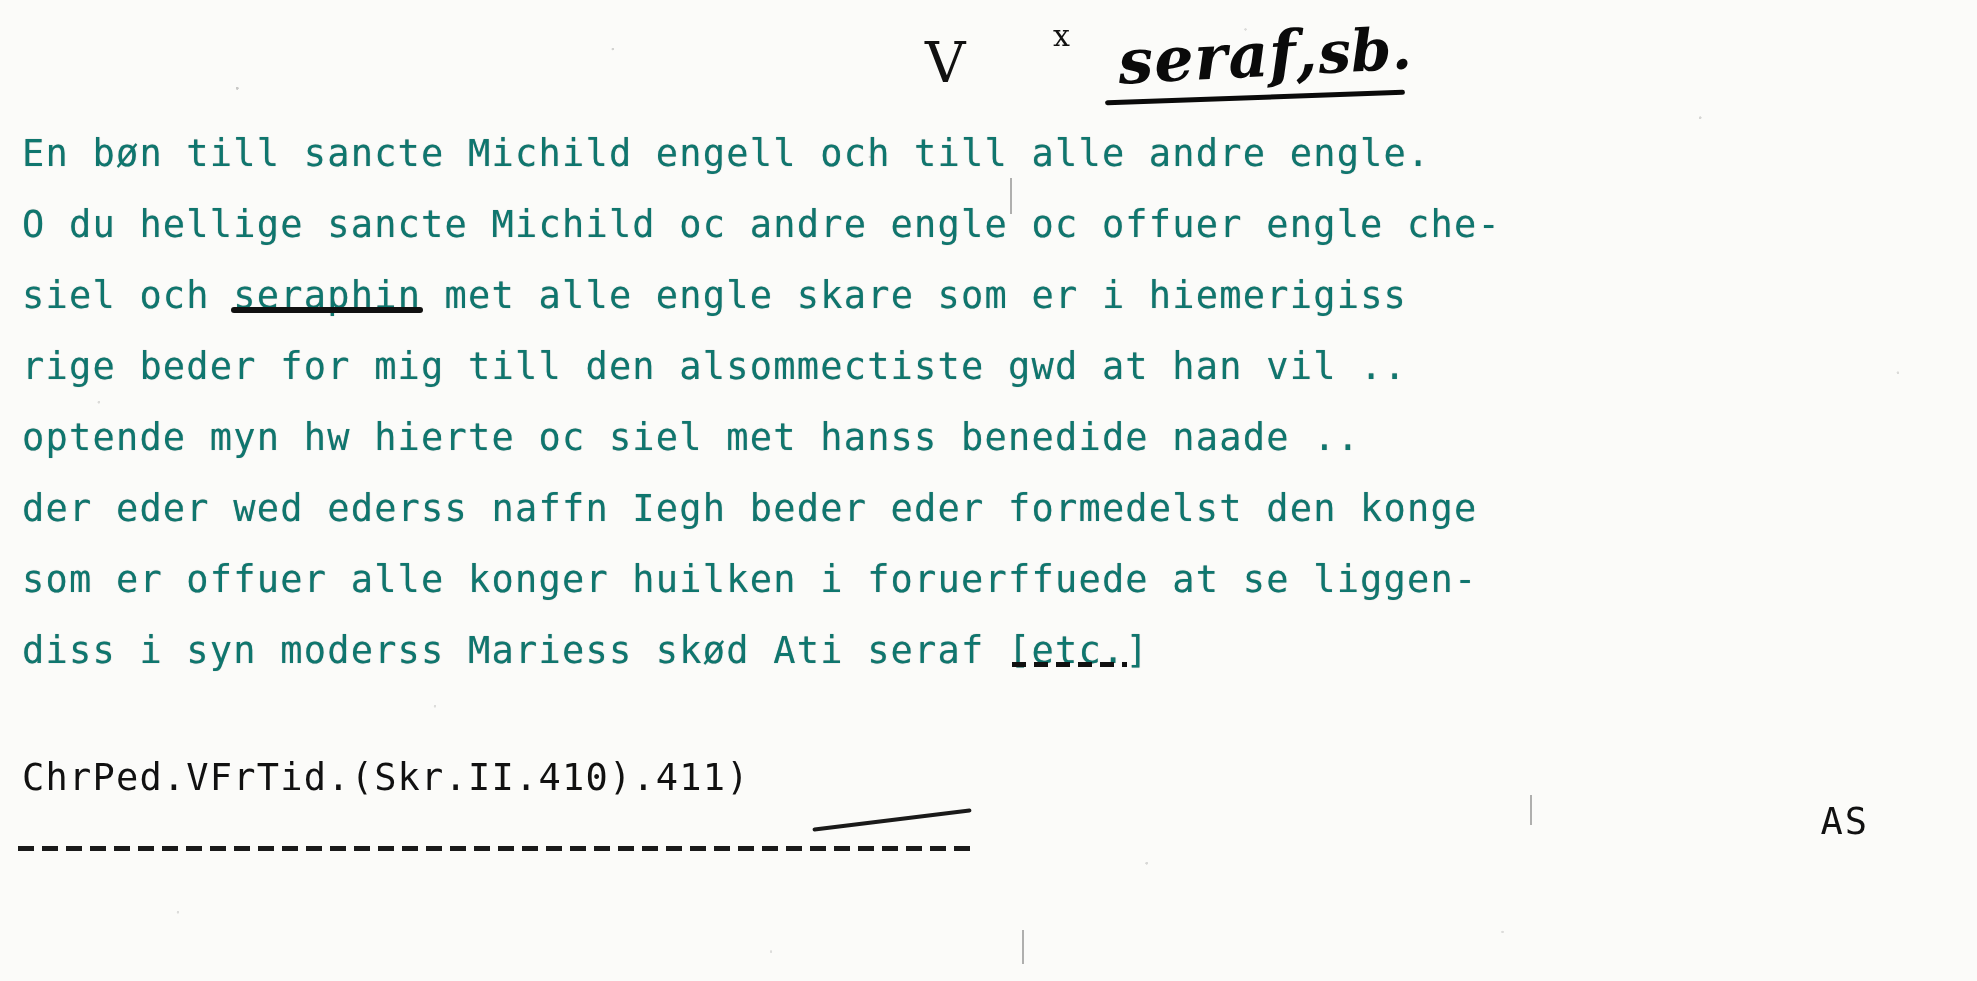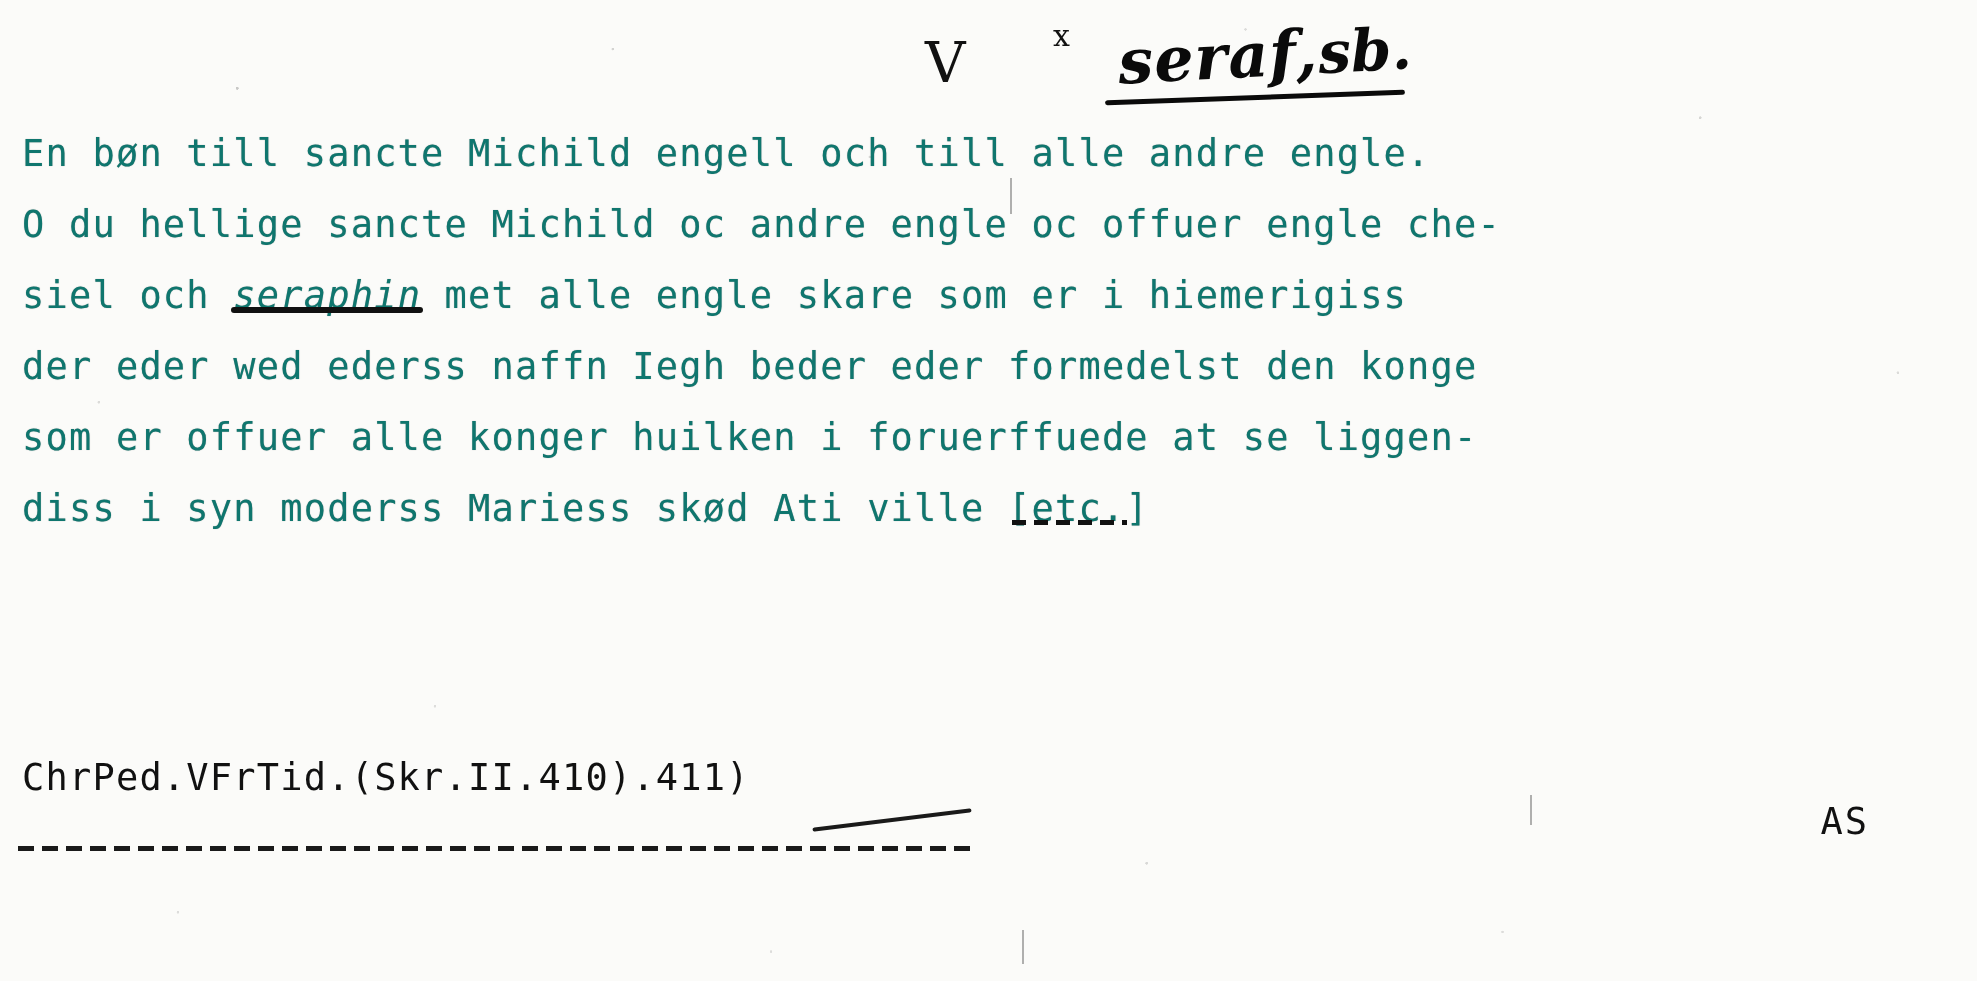--- a/index.html
+++ b/index.html
@@ -56,21 +56,20 @@
     line-height: 71px;
     letter-spacing: 1.2px;
     white-space: pre;
     color: #0f766e;
     text-shadow: 0 0 1px rgba(0,0,0,.35);
   }
 
   
   .ul-word {
     position: relative;
-    font-style: italic;
   }
   .ul-word::after {
     content: "";
     position: absolute;
     left: -2px;
     right: -2px;
     bottom: 4px;
     height: 6px;
     background: #111;
     border-radius: 3px;
@@ -205,23 +204,25 @@
 
   <span id="checkmark">V</span>
   <span id="xmark">x</span>
   <div id="headword"><span>seraf,</span><span class="hw-sb">sb.</span></div>
   <div id="headword-underline"></div>
 
   <div id="typed">
     <div class="tline">En bøn till sancte Michild engell och till alle andre engle.</div>
     <div class="tline">O du hellige sancte Michild oc andre engle oc offuer engle che-</div>
     <div class="tline"><span>siel och </span><span class="ul-word">seraphin</span><span> met alle engle skare som er i hiemerigiss</span></div>
+    <div class="tline">rige beder for mig till den alsommectiste gwd at han vil ..</div>
+    <div class="tline">optende myn hw hierte oc siel met hanss benedide naade ..</div>
     <div class="tline">der eder wed ederss naffn Iegh beder eder formedelst den konge</div>
     <div class="tline">som er offuer alle konger huilken i foruerffuede at se liggen-</div>
-    <div class="tline"><span>diss i syn moderss Mariess skød Ati ville </span><span class="ul-etc">[etc.]</span></div>
+    <div class="tline"><span>diss i syn moderss Mariess skød Ati seraf </span><span class="ul-etc">[etc.]</span></div>
   </div>
 
   <div id="reference">ChrPed.VFrTid.(Skr.II.410).411)</div>
   <div id="ref-underline"></div>
   <div id="ref-strike"></div>
 
   <div id="initials">AS</div>
 
 </div>
 

